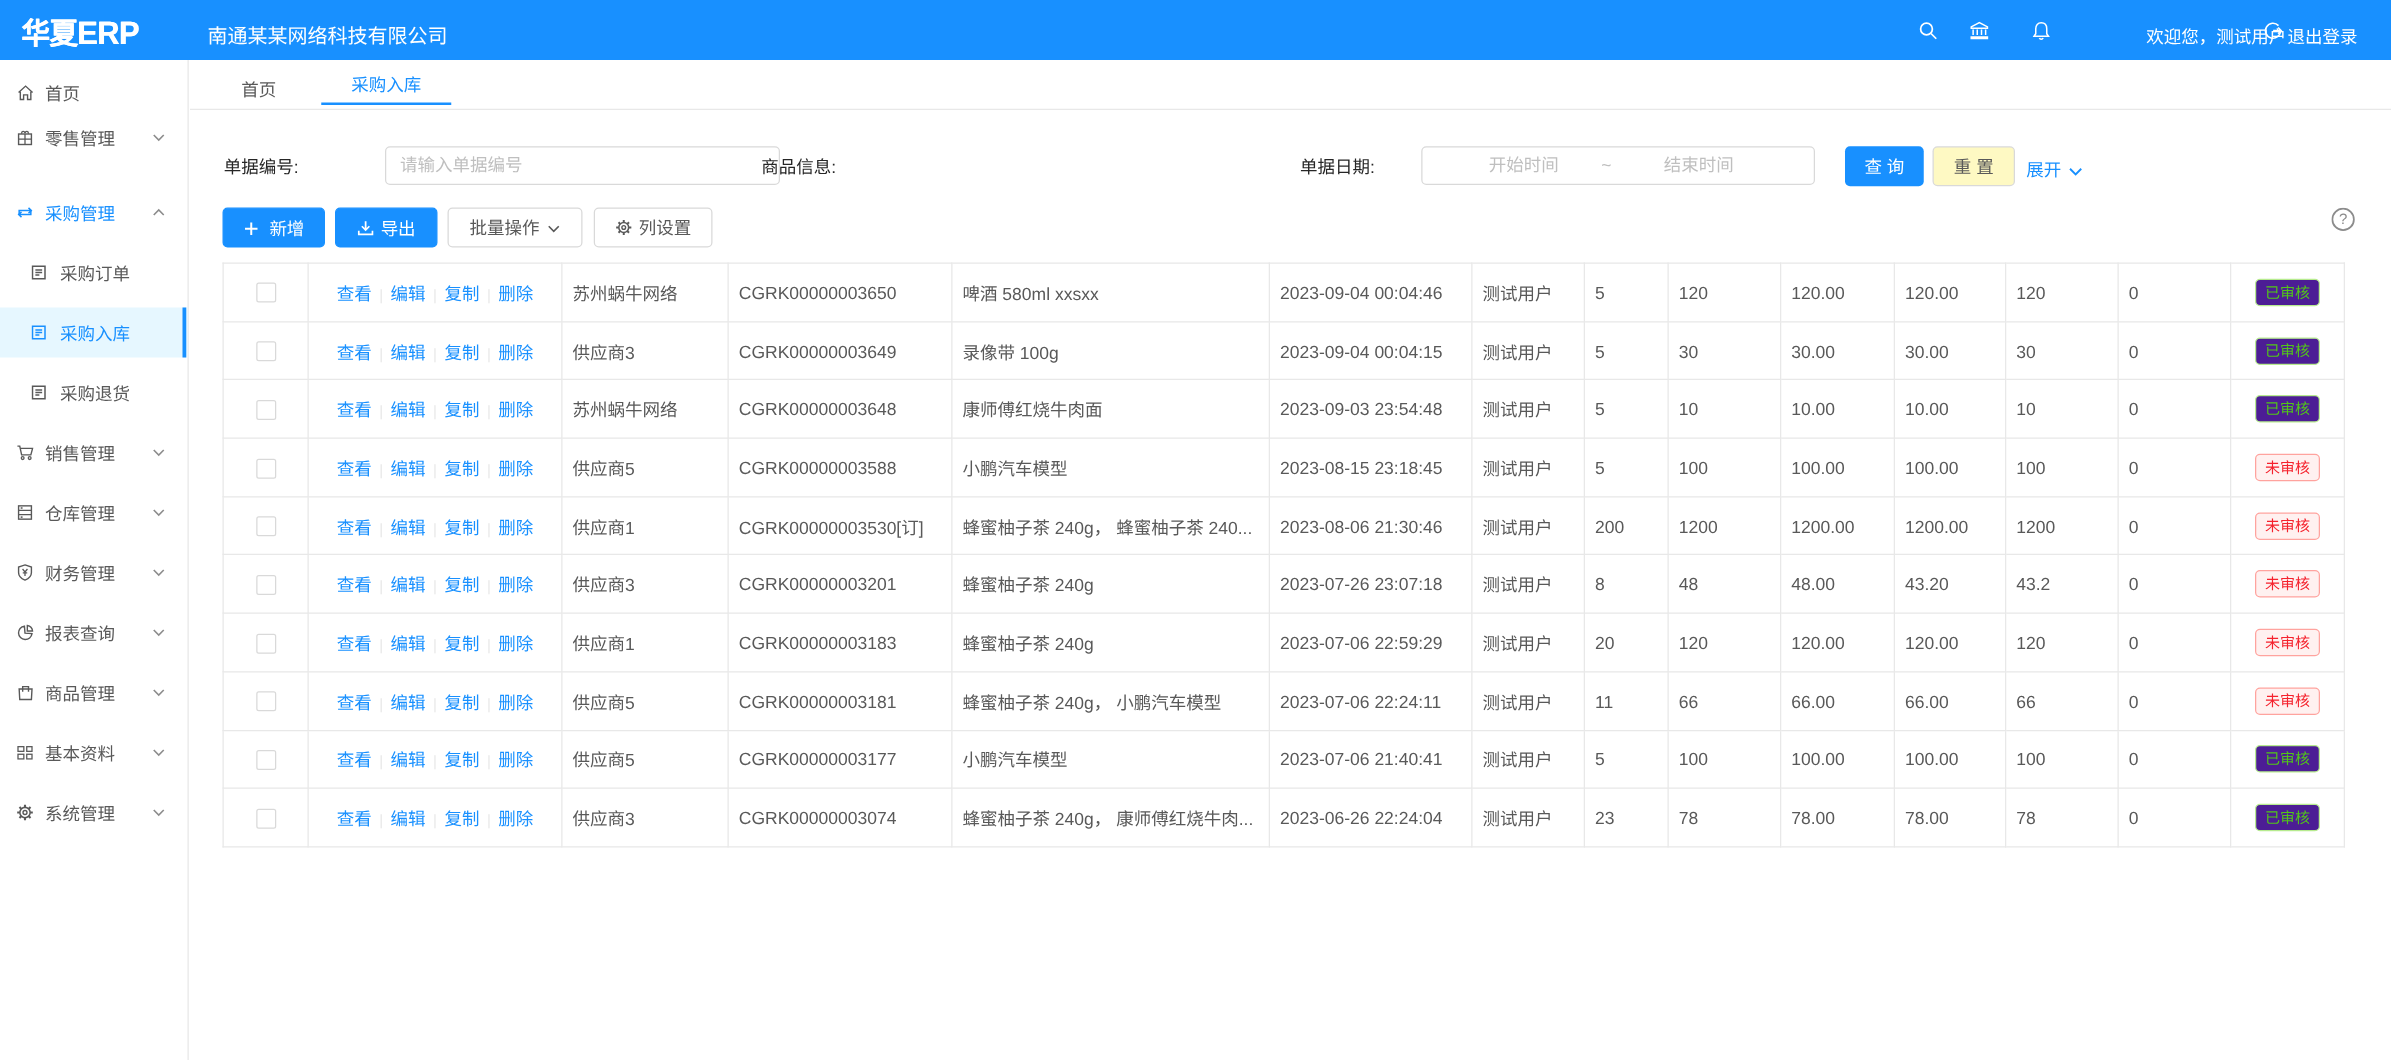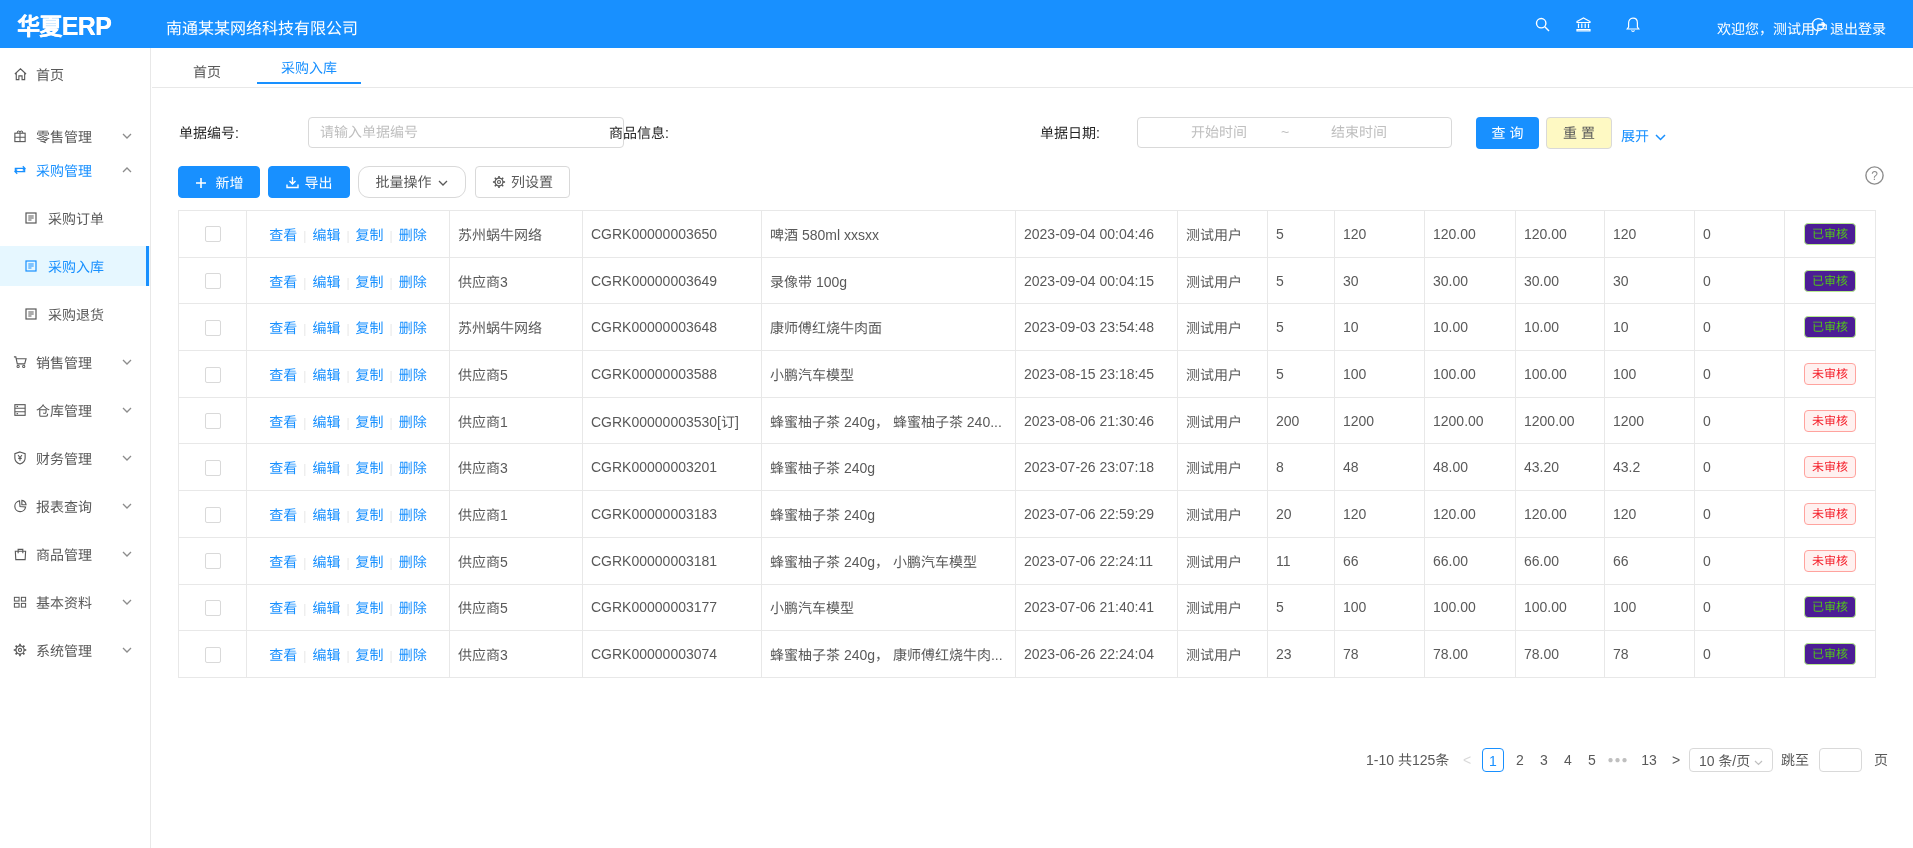--- a/index.html
+++ b/index.html
@@ -79,21 +79,21 @@
   <div class="hout">退出登录</div>
 </div>
 
 <div class="side" id="sidebar">
     <div class="mi" style="top:6px;">
       <svg class="ic" viewBox="0 0 15 15">
         <path d="M2 7.5 L8 2 L14 7.5 M3.5 6.8 L3.5 13.5 L6.3 13.5 L6.3 9.5 L9.7 9.5 L9.7 13.5 L12.5 13.5 L12.5 6.8" fill="none" stroke="#595959" stroke-width="1.2"></path>
       </svg>
       <span class="txt">首页</span>
     </div>
-    <div class="mi" style="top:68px;">
+    <div class="mi" style="top:42px;">
       <svg class="ic" viewBox="0 0 15 15">
         <rect x="2" y="4.5" width="11" height="9" fill="none" stroke="#595959" stroke-width="1.2"></rect>
         <path d="M7.5 4.5 L7.5 13.5 M2 8.8 L13 8.8 M4.5 4.2 C4.5 1.6 7 1.6 7.5 3.8 C8 1.6 10.5 1.6 10.5 4.2" fill="none" stroke="#595959" stroke-width="1.1"></path>
       </svg>
       <span class="txt">零售管理</span>
       <svg class="ar" viewBox="0 0 10 8">
         <path d="M1 2 L5 6 L9 2" fill="none" stroke="#8c8c8c" stroke-width="1.3"></path>
       </svg>
     </div>
     <div class="mi act" style="top:102px;">
@@ -234,21 +234,21 @@
         <path d="M1 1 L5.5 5.5 L10 1" fill="none" stroke="#1890ff" stroke-width="1.5"></path>
       </svg></div>
 
   <div class="btn prim" style="left:26px; width:82px;"><svg width="12" height="12" viewBox="0 0 12 12" style="vertical-align:-1px; margin-right:9px;">
         <path d="M6 1 L6 11 M1 6 L11 6" stroke="#fff" stroke-width="1.6"></path>
       </svg>新增</div>
   <div class="btn prim" style="left:116px; width:82px;"><svg width="13" height="13" viewBox="0 0 13 13" style="vertical-align:-1px; margin-right:6px;">
         <path d="M6.5 1 L6.5 7.5 M3.5 5 L6.5 8 L9.5 5" fill="none" stroke="#fff" stroke-width="1.4"></path>
         <path d="M1 8.5 L1 11.5 L12 11.5 L12 8.5" fill="none" stroke="#fff" stroke-width="1.4"></path>
       </svg>导出</div>
-  <div class="btn dflt" style="left:206px; width:108px;border-radius:11px;">批量操作 <svg width="10" height="7" viewBox="0 0 10 7" style="margin-left:3px;">
+  <div class="btn dflt" style="left:206px; width:108px;">批量操作 <svg width="10" height="7" viewBox="0 0 10 7" style="margin-left:3px;">
         <path d="M1 1 L5 5 L9 1" fill="none" stroke="#595959" stroke-width="1.3"></path>
       </svg></div>
   <div class="btn dflt" style="left:323px; width:95px;"><svg width="14" height="14" viewBox="0 0 15 15" style="vertical-align:-2px; margin-right:5px;">
         <circle cx="7.5" cy="7.5" r="4.2" fill="none" stroke="#595959" stroke-width="1.3"></circle>
         <circle cx="7.5" cy="7.5" r="1.6" fill="none" stroke="#595959" stroke-width="1.2"></circle>
         <g stroke="#595959" stroke-width="1.7">
           <line x1="7.5" y1="1" x2="7.5" y2="3.3"></line>
           <line x1="7.5" y1="11.7" x2="7.5" y2="14"></line>
           <line x1="1" y1="7.5" x2="3.3" y2="7.5"></line>
           <line x1="11.7" y1="7.5" x2="14" y2="7.5"></line>
@@ -438,31 +438,13 @@
           <td>78</td>
           <td>78.00</td>
           <td>78.00</td>
           <td>78</td>
           <td>0</td>
           <td class="c"><span class="tag g">已审核</span></td>
         </tr>
       </tbody>
     </table>
 
-  <div class="pgwrap" id="pg">
-      <div class="pgit" style="left:1214px; width:90px; text-align:left;">1-10 共125条</div>
-      <div class="pgit" style="left:1305px; width:20px; color:#d9d9d9;">&lt;</div>
-      <div class="pgit" style="left:1330px; width:22px; border:1px solid #1890ff; border-radius:4px; color:#1890ff;">1</div>
-      <div class="pgit" style="left:1358px; width:20px;">2</div>
-      <div class="pgit" style="left:1382px; width:20px;">3</div>
-      <div class="pgit" style="left:1406px; width:20px;">4</div>
-      <div class="pgit" style="left:1430px; width:20px;">5</div>
-      <div class="pgit" style="left:1454px; width:24px; color:#bfbfbf; letter-spacing:1px; font-size:10px;">●●●</div>
-      <div class="pgit" style="left:1485px; width:24px;">13</div>
-      <div class="pgit" style="left:1514px; width:20px;">&gt;</div>
-      <div class="pgit" style="left:1537px; width:84px; border:1px solid #d9d9d9; border-radius:4px;">10 条/页 <svg width="9" height="6" viewBox="0 0 9 6">
-          <path d="M1 1 L4.5 4.5 L8 1" fill="none" stroke="#bfbfbf" stroke-width="1.2"></path>
-        </svg></div>
-      <div class="pgit" style="left:1628px; width:30px;">跳至</div>
-      <div class="pgit" style="left:1667px; width:43px; border:1px solid #d9d9d9; border-radius:4px;"></div>
-      <div class="pgit" style="left:1721px; width:16px;">页</div>
-    </div>
 </div>
 
 </body></html>

